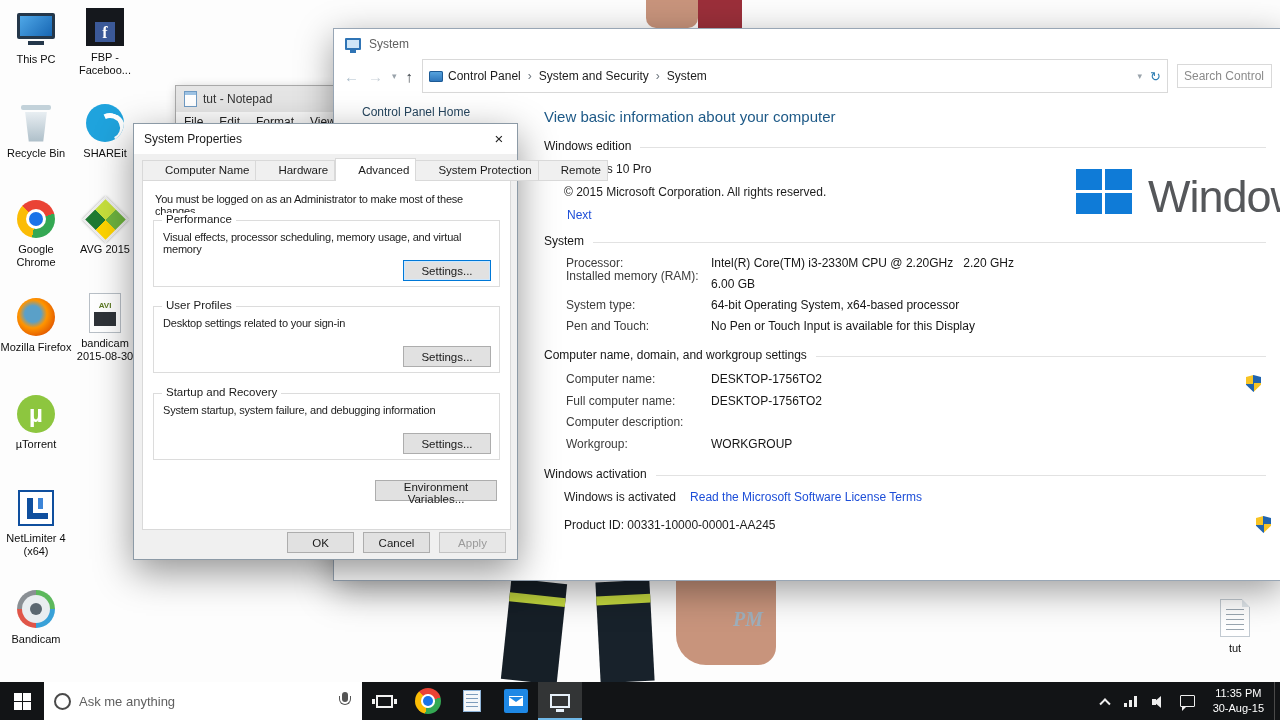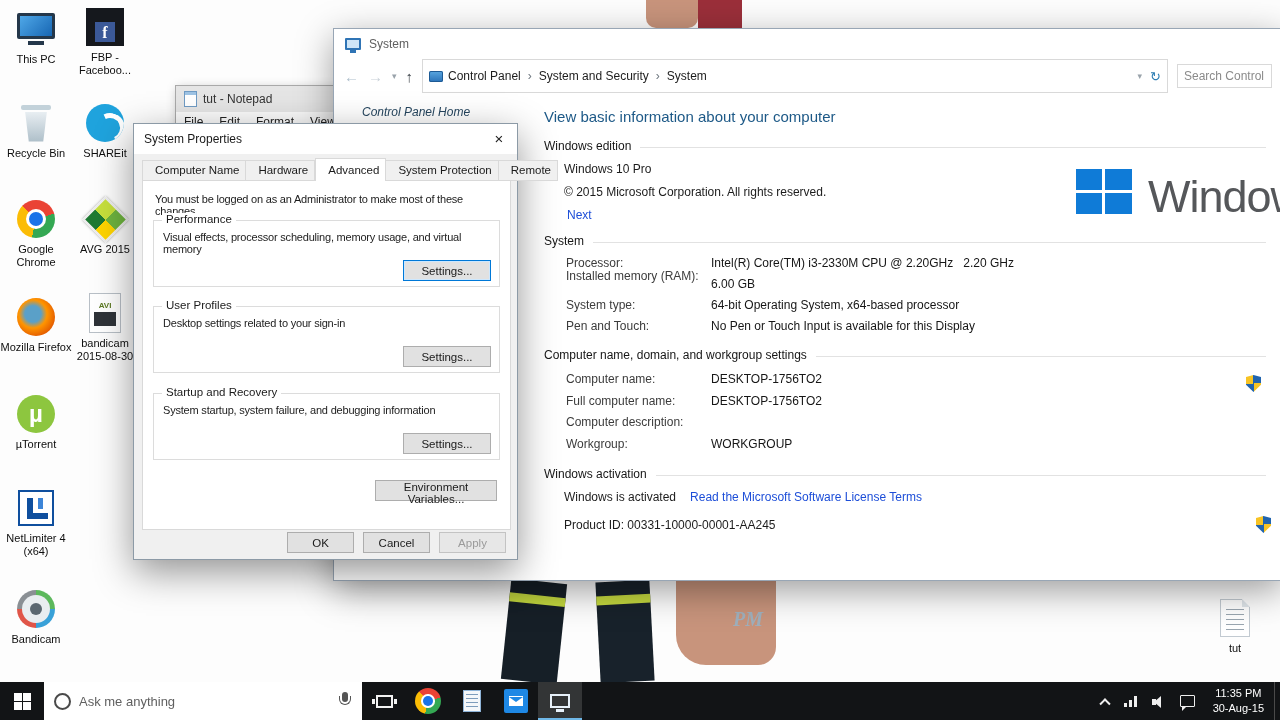--- a/index.html
+++ b/index.html
@@ -94,21 +94,21 @@
   .addrbar { flex:1; height:24px; border:1px solid #d9d9d9; background:#fff; display:flex; align-items:center; padding:16px 6px; gap:5px; }
   .cp-ic { width:14px; height:11px; border-radius:2px; background:linear-gradient(#5aa7e0,#2a72b8); box-shadow:inset 0 0 0 1px #1d5a94; }
   .crumb { font-size:12px; color:#1c1c1c; white-space:nowrap; }
   .crumb-sep { font-size:12px; color:#6f7880; padding:0 2px; }
   .addr-end { margin-left:auto; display:flex; align-items:center; gap:8px; }
   .g-refresh { color:#2d7db3; font-size:13px; }
   .searchbox { width:95px; height:24px; border:1px solid #d9d9d9; background:#fff; display:flex; align-items:center; padding:0 6px; }
   .searchbox input { border:none; outline:none; width:100%; font-size:12px; font-family:inherit; color:#444; }
   .searchbox input::placeholder { color:#8a8a8a; }
   .sw-abs { position:absolute; font-size:12px; color:#1c1c1c; }
-  .cph-link { color:#26465f;font-style:italic; }
+  .cph-link { color:#26465f; }
   .sw-heading { font-size:15px; color:#1d5987; }
   .sec { display:flex; align-items:center; width:722px; }
   .sec span:first-child { font-size:12px; color:#161616; white-space:nowrap; }
   .sec .line { flex:1; height:1px; background:#e2e2e2; margin-left:9px; margin-top:2px; }
   .rlabel { color:#3c3c3c; }
   .rvalue { color:#161616; white-space:pre; }
   .blue-link { color:#1d4ed8; cursor:pointer; }
   .winflag { display:grid; grid-template-columns:26px 27px; grid-template-rows:21px 21px; gap:3px; }
   .winflag span { background:#0f7bd7; }
   .big-win { font-size:45px; color:#55575a; white-space:nowrap; width:133px; overflow:hidden; letter-spacing:-1px; }
@@ -118,21 +118,21 @@
 
   
   .props { position:absolute; left:133px; top:123px; width:385px; height:437px; background:#f0f0f0;
     border:1px solid #8c9aa6; box-shadow:0 12px 36px rgba(0,0,0,.42); z-index:20; }
   .props-title { height:30px; background:#fff; display:flex; align-items:center; padding-left:10px; }
   .props-title span { font-size:12px; color:#1a1a1a; }
   .props-close { position:absolute; right:0; top:0; width:36px; height:28px; display:flex; align-items:center; justify-content:center;
     font-size:15px; color:#222; cursor:pointer; }
   .tabstrip { position:absolute; left:8px; top:36px; display:flex; z-index:3; }
   .tab { border:1px solid #d9d9d9; border-left:none; background:#f0f0f0; font-size:11.5px; color:#1a1a1a;
-    padding:3px 6px 3px 12px; cursor:pointer; white-space:nowrap;text-align:right; }
+    padding:3px 6px 3px 22px; cursor:pointer; white-space:nowrap;text-align:right; }
   .tab:first-child { border-left:1px solid #d9d9d9; }
   .tab.active { background:#fff; border-bottom:none; margin-top:-2px; padding-top:5px; padding-bottom:5px; border-left:1px solid #d9d9d9; }
   .tabpage { position:absolute; left:8px; top:56px; width:369px; height:350px; background:#fff; border:1px solid #d9d9d9; z-index:1; }
   .admin-note { position:absolute; left:12px; top:12px; width:352px; font-size:11px; letter-spacing:-0.2px; color:#1a1a1a; }
   .group { position:absolute; left:10px; width:347px; height:67px; border:1px solid #dcdcdc; }
   .gtitle { position:absolute; top:-8px; left:8px; background:#fff; padding:0 4px; font-size:11.5px; color:#1a1a1a; }
   .gdesc { position:absolute; left:9px; right:9px; top:10px; font-size:11px; letter-spacing:-0.2px; color:#222; }
   .btn { background:#e1e1e1; border:1px solid #adadad; font-family:inherit; font-size:11.5px; color:#1a1a1a; cursor:pointer; }
   .btn.focused { border:1px solid #0078d7; box-shadow:inset 0 0 0 1px #cde8ff; }
   .btn.disabled { color:#9a9a9a; border-color:#c3c3c3; background:#e7e7e7; }

